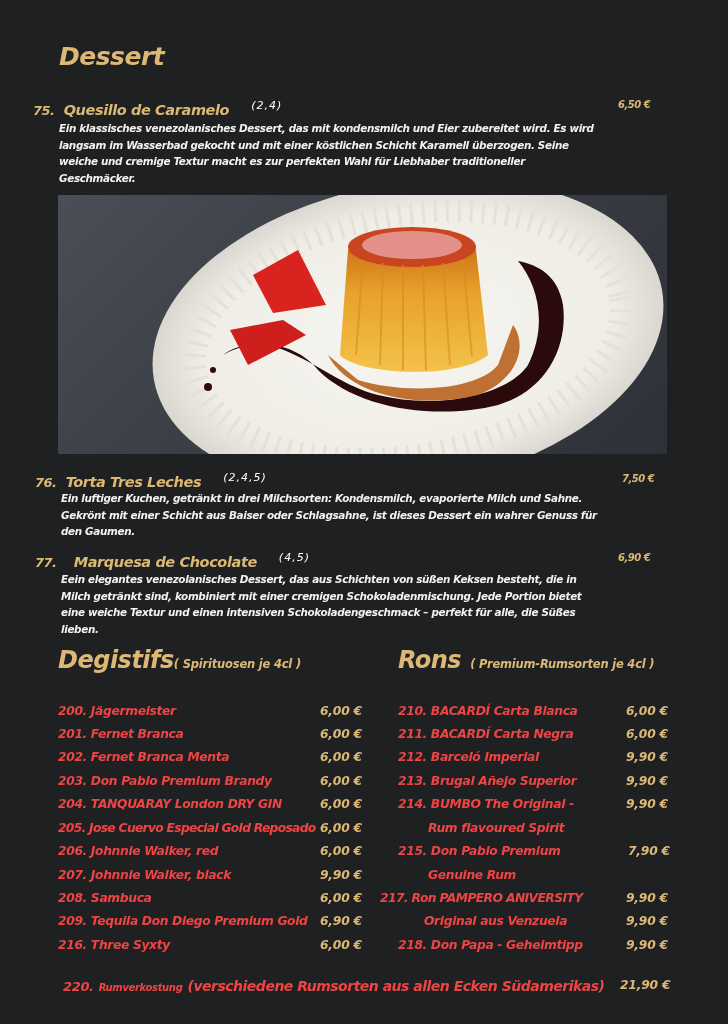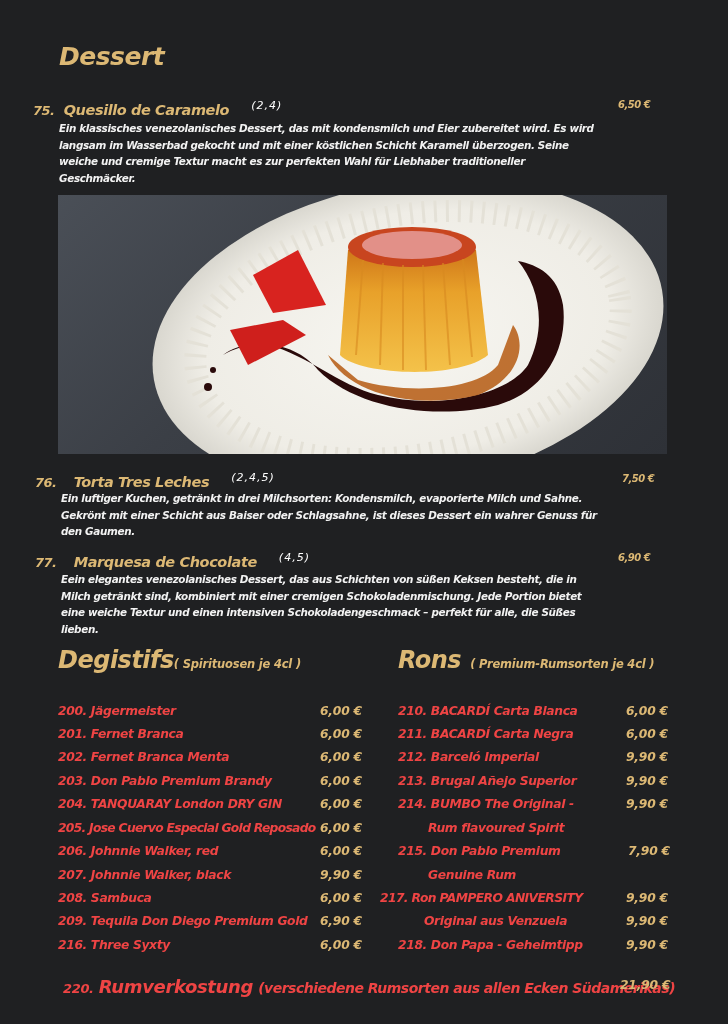--- a/index.html
+++ b/index.html
@@ -99,21 +99,21 @@
     </g>
     <path d="M195 80 L240 55 L268 110 L215 118 Z" fill="#d8231f"></path>
     <path d="M172 135 L225 125 L248 140 L190 170 Z" fill="#cf1f1c"></path>
     <circle cx="155" cy="175" r="3" fill="#2a0a0a"></circle>
     <circle cx="150" cy="192" r="4" fill="#2a0a0a"></circle>
   </svg>
 </div>
 
 <div class="abs" style="left:35px; top:471px; width:640px;">
   <span class="item-num">76.</span>
-  <span class="item-name" style="margin-left:12px;">Torta Tres Leches</span><span class="allergen">(2,4,5)</span>
+  <span class="item-name" style="margin-left:4px;">Torta Tres Leches</span><span class="allergen">(2,4,5)</span>
 </div>
 <div class="abs item-price" style="left:622px; top:473px;">7,50 €</div>
 <div class="abs item-desc" style="left:61px; top:490px;">Ein luftiger Kuchen, getränkt in drei Milchsorten: Kondensmilch, evaporierte Milch und Sahne. Gekrönt mit einer Schicht aus Baiser oder Schlagsahne, ist dieses Dessert ein wahrer Genuss für den Gaumen.</div>
 
 <div class="abs" style="left:35px; top:551px; width:640px;">
   <span class="item-num">77.</span>
   <span class="item-name" style="margin-left:12px;">Marquesa de Chocolate</span><span class="allergen">(4,5)</span>
 </div>
 <div class="abs item-price" style="left:618px; top:552px;">6,90 €</div>
 <div class="abs item-desc" style="left:61px; top:571px;">Eein elegantes venezolanisches Dessert, das aus Schichten von süßen Keksen besteht, die in Milch getränkt sind, kombiniert mit einer cremigen Schokoladenmischung. Jede Portion bietet eine weiche Textur und einen intensiven Schokoladengeschmack – perfekt für alle, die Süßes lieben.</div>
@@ -170,16 +170,16 @@
   <div class="drink-row" style="left:380px; top:891px; letter-spacing:-0.6px;">217. Ron PAMPERO ANIVERSITY</div>
   <div class="drink-price" style="left:626px; top:891px;">9,90 €</div>
   <div class="drink-row" style="left:424px; top:914px;">Original aus Venzuela</div>
   <div class="drink-price" style="left:626px; top:914px;">9,90 €</div>
   <div class="drink-row" style="left:398px; top:938px;">218. Don Papa -  Geheimtipp</div>
   <div class="drink-price" style="left:626px; top:938px;">9,90 €</div>
 </div>
 
 <div class="abs" style="left:63px; top:976px; white-space:nowrap;">
   <span class="drink-row" style="position:static; font-size:13px;">220.</span>
-  <span class="drink-row" style="position:static; font-size:18px;">Rumverkostung</span>
+  <span class="drink-row" style="position:static; font-size:10px;">Rumverkostung</span>
   <span class="drink-row" style="position:static; font-size:14px; letter-spacing:-0.5px;">(verschiedene Rumsorten aus allen Ecken Südamerikas)</span>
 </div>
 <div class="drink-price" style="left:620px; top:978px;">21,90 €</div>
 
 </body></html>

